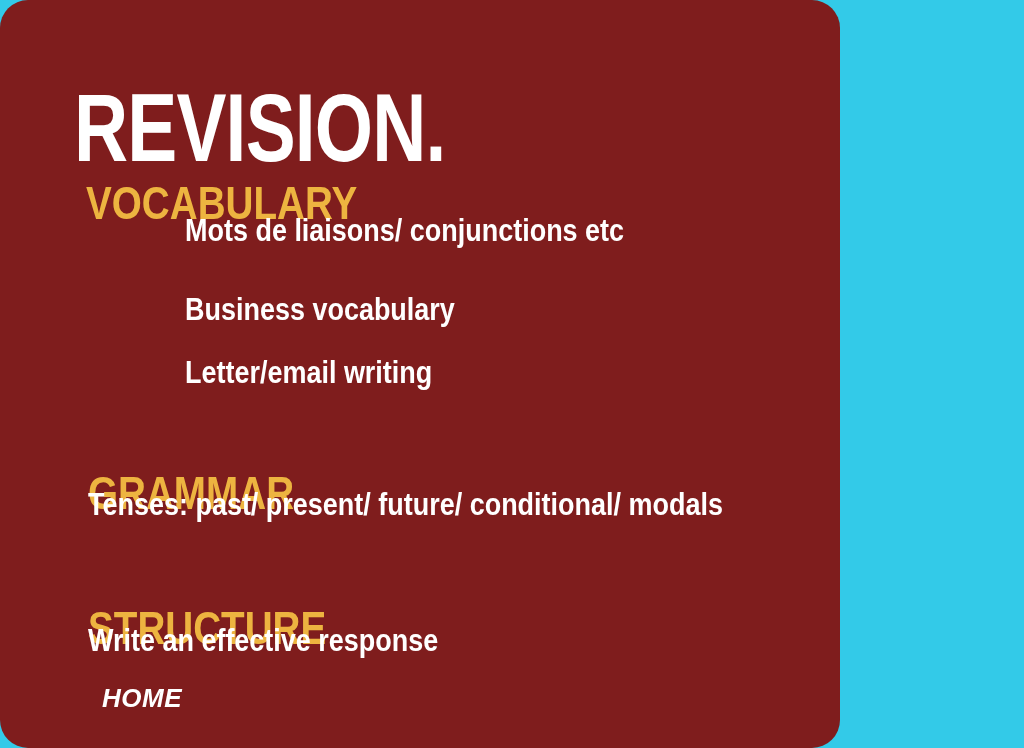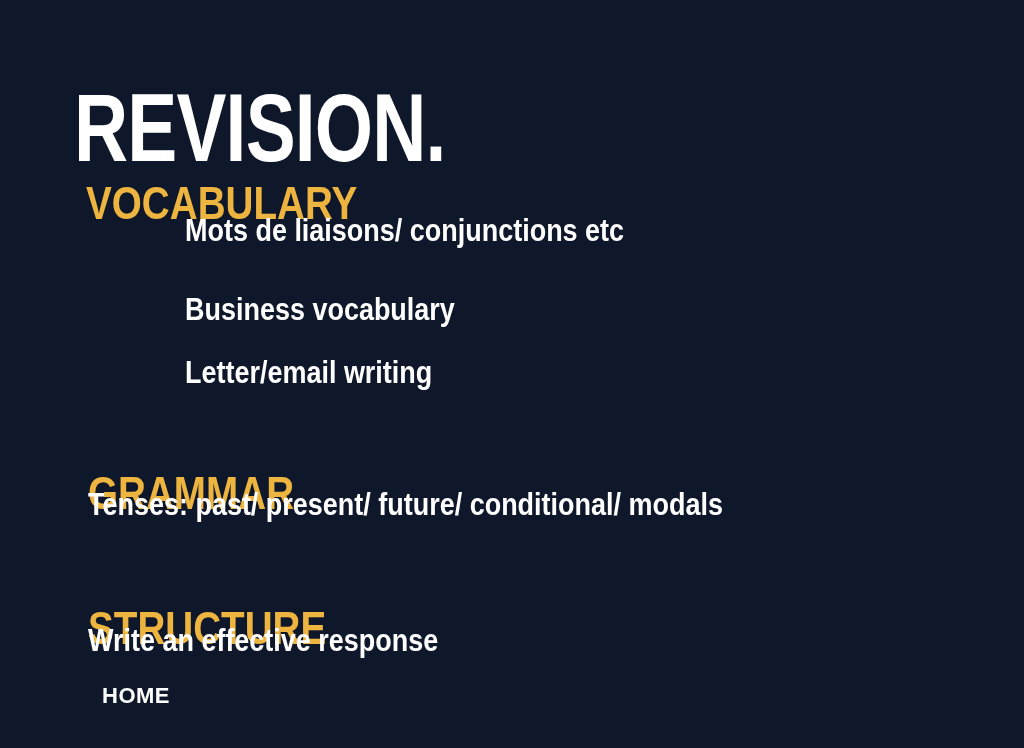--- a/index.html
+++ b/index.html
@@ -11,24 +11,25 @@
   body {
     width: 1024px;
     height: 748px;
     overflow: hidden;
     font-family: "Liberation Sans", sans-serif;
     background: #33cae8;
   }
 
   #slide {
     position: relative;
-    width: 1024px;
+    width: 840px;
     height: 748px;
-    background: #0f172a;
+    background: #7f1d1d;
     box-sizing: border-box;
+    border-radius: 28px;
   }
 
   
   .slide-title {
     position: absolute;
     left: 74px;
     top: 16px;
     color: #ffffff;
     font-family: "Liberation Sans", sans-serif;
     font-weight: bold;
@@ -81,21 +82,22 @@
   #item-write    { top: 625px; }
 
   
   .home-link {
     position: absolute;
     left: 102px;
     top: 685px;
     color: #ffffff;
     font-family: "Liberation Sans", sans-serif;
     font-weight: bold;
-    font-size: 22px;
+    font-style: italic;
+    font-size: 26px;
     line-height: 1.0;
     letter-spacing: 0.5px;
     text-decoration: none;
     cursor: pointer;
     white-space: nowrap;
   }
 </style>
 </head>
 <body>
 

